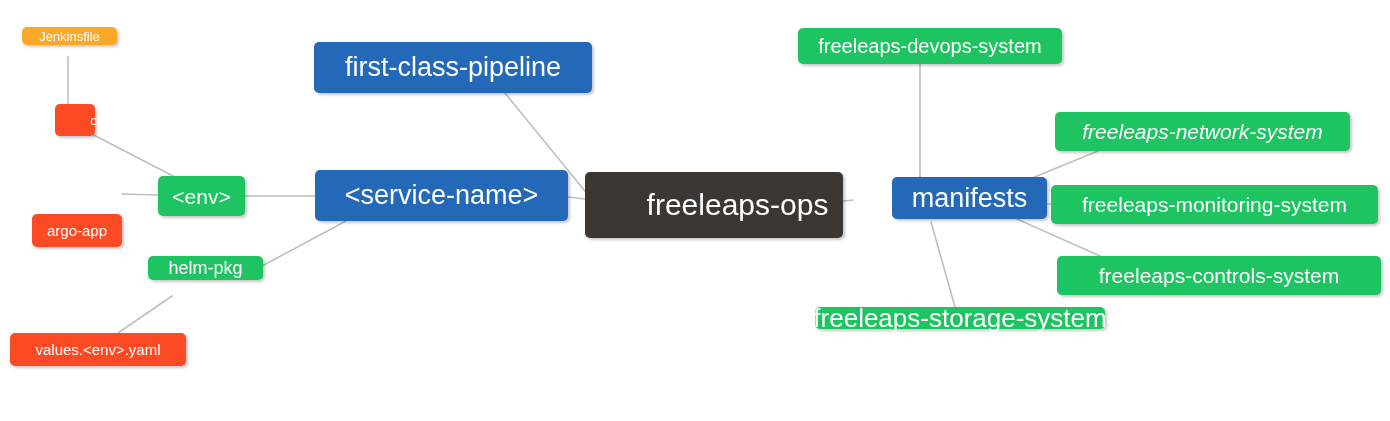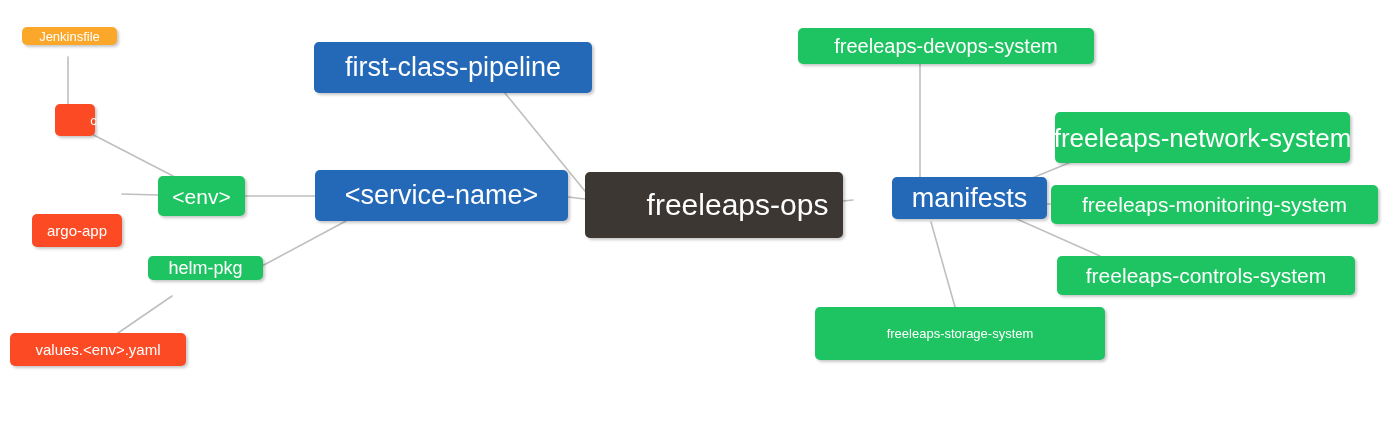--- a/index.html
+++ b/index.html
@@ -74,19 +74,19 @@
       <div class="node node-root" style="left: 585px; top: 172px; width: 258px; height: 66px; font-size: 30px; padding-left: 47px;">freeleaps-ops</div>
       <div class="node node-blue" style="left: 314px; top: 36px; width: 278px; height: 51px; font-size: 27px; margin-top: 6px;">first-class-pipeline</div>
       <div class="node node-blue" style="left: 315px; top: 170px; width: 253px; height: 51px; font-size: 27px;">&lt;service-name&gt;</div>
       <div class="node node-blue" style="left: 853px; top: 177px; width: 155px; height: 42px; font-size: 27px; margin-left: 39px;">manifests</div>
       <div class="node node-green" style="left: 158px; top: 176px; width: 87px; height: 40px; font-size: 21px;">&lt;env&gt;</div>
       <div class="node node-green" style="left: 148px; top: 256px; width: 115px; height: 24px; font-size: 18px;">helm-pkg</div>
       <div class="node node-red" style="left: 55px; top: 104px; width: 29px; height: 32px; font-size: 13px; padding-left: 40px;">ci</div>
       <div class="node node-orange" style="left: 22px; top: 27px; width: 95px; height: 18px; font-size: 13px;">Jenkinsfile</div>
       <div class="node node-red" style="left: 32px; top: 178px; width: 90px; height: 33px; font-size: 15px; margin-top: 36px;">argo-app</div>
       <div class="node node-red" style="left: 10px; top: 333px; width: 176px; height: 33px; font-size: 15px;">values.&lt;env&gt;.yaml</div>
-      <div class="node node-green" style="left: 798px; top: 28px; width: 296px; height: 36px; font-size: 20px;">freeleaps-devops-system</div>
-      <div class="node node-green" style="left: 1055px; top: 112px; width: 295px; height: 51px; font-size: 26px;">freeleaps-network-system</div>
+      <div class="node node-green" style="left: 798px; top: 28px; width: 264px; height: 36px; font-size: 20px;">freeleaps-devops-system</div>
+      <div class="node node-green" style="left: 1055px; top: 112px; width: 295px; height: 39px; font-size: 21px; font-style: italic;">freeleaps-network-system</div>
       <div class="node node-green" style="left: 1051px; top: 185px; width: 327px; height: 39px; font-size: 21px;">freeleaps-monitoring-system</div>
-      <div class="node node-green" style="left: 1057px; top: 256px; width: 298px; height: 39px; font-size: 21px;">freeleaps-controls-system</div>
-      <div class="node node-green" style="left: 815px; top: 307px; width: 290px; height: 53px; font-size: 13px;">freeleaps-storage-system</div>
+      <div class="node node-green" style="left: 1057px; top: 256px; width: 324px; height: 39px; font-size: 21px;">freeleaps-controls-system</div>
+      <div class="node node-green" style="left: 815px; top: 307px; width: 290px; height: 22px; font-size: 26px;">freeleaps-storage-system</div>
     </div>
 </div>
 
 </body></html>

